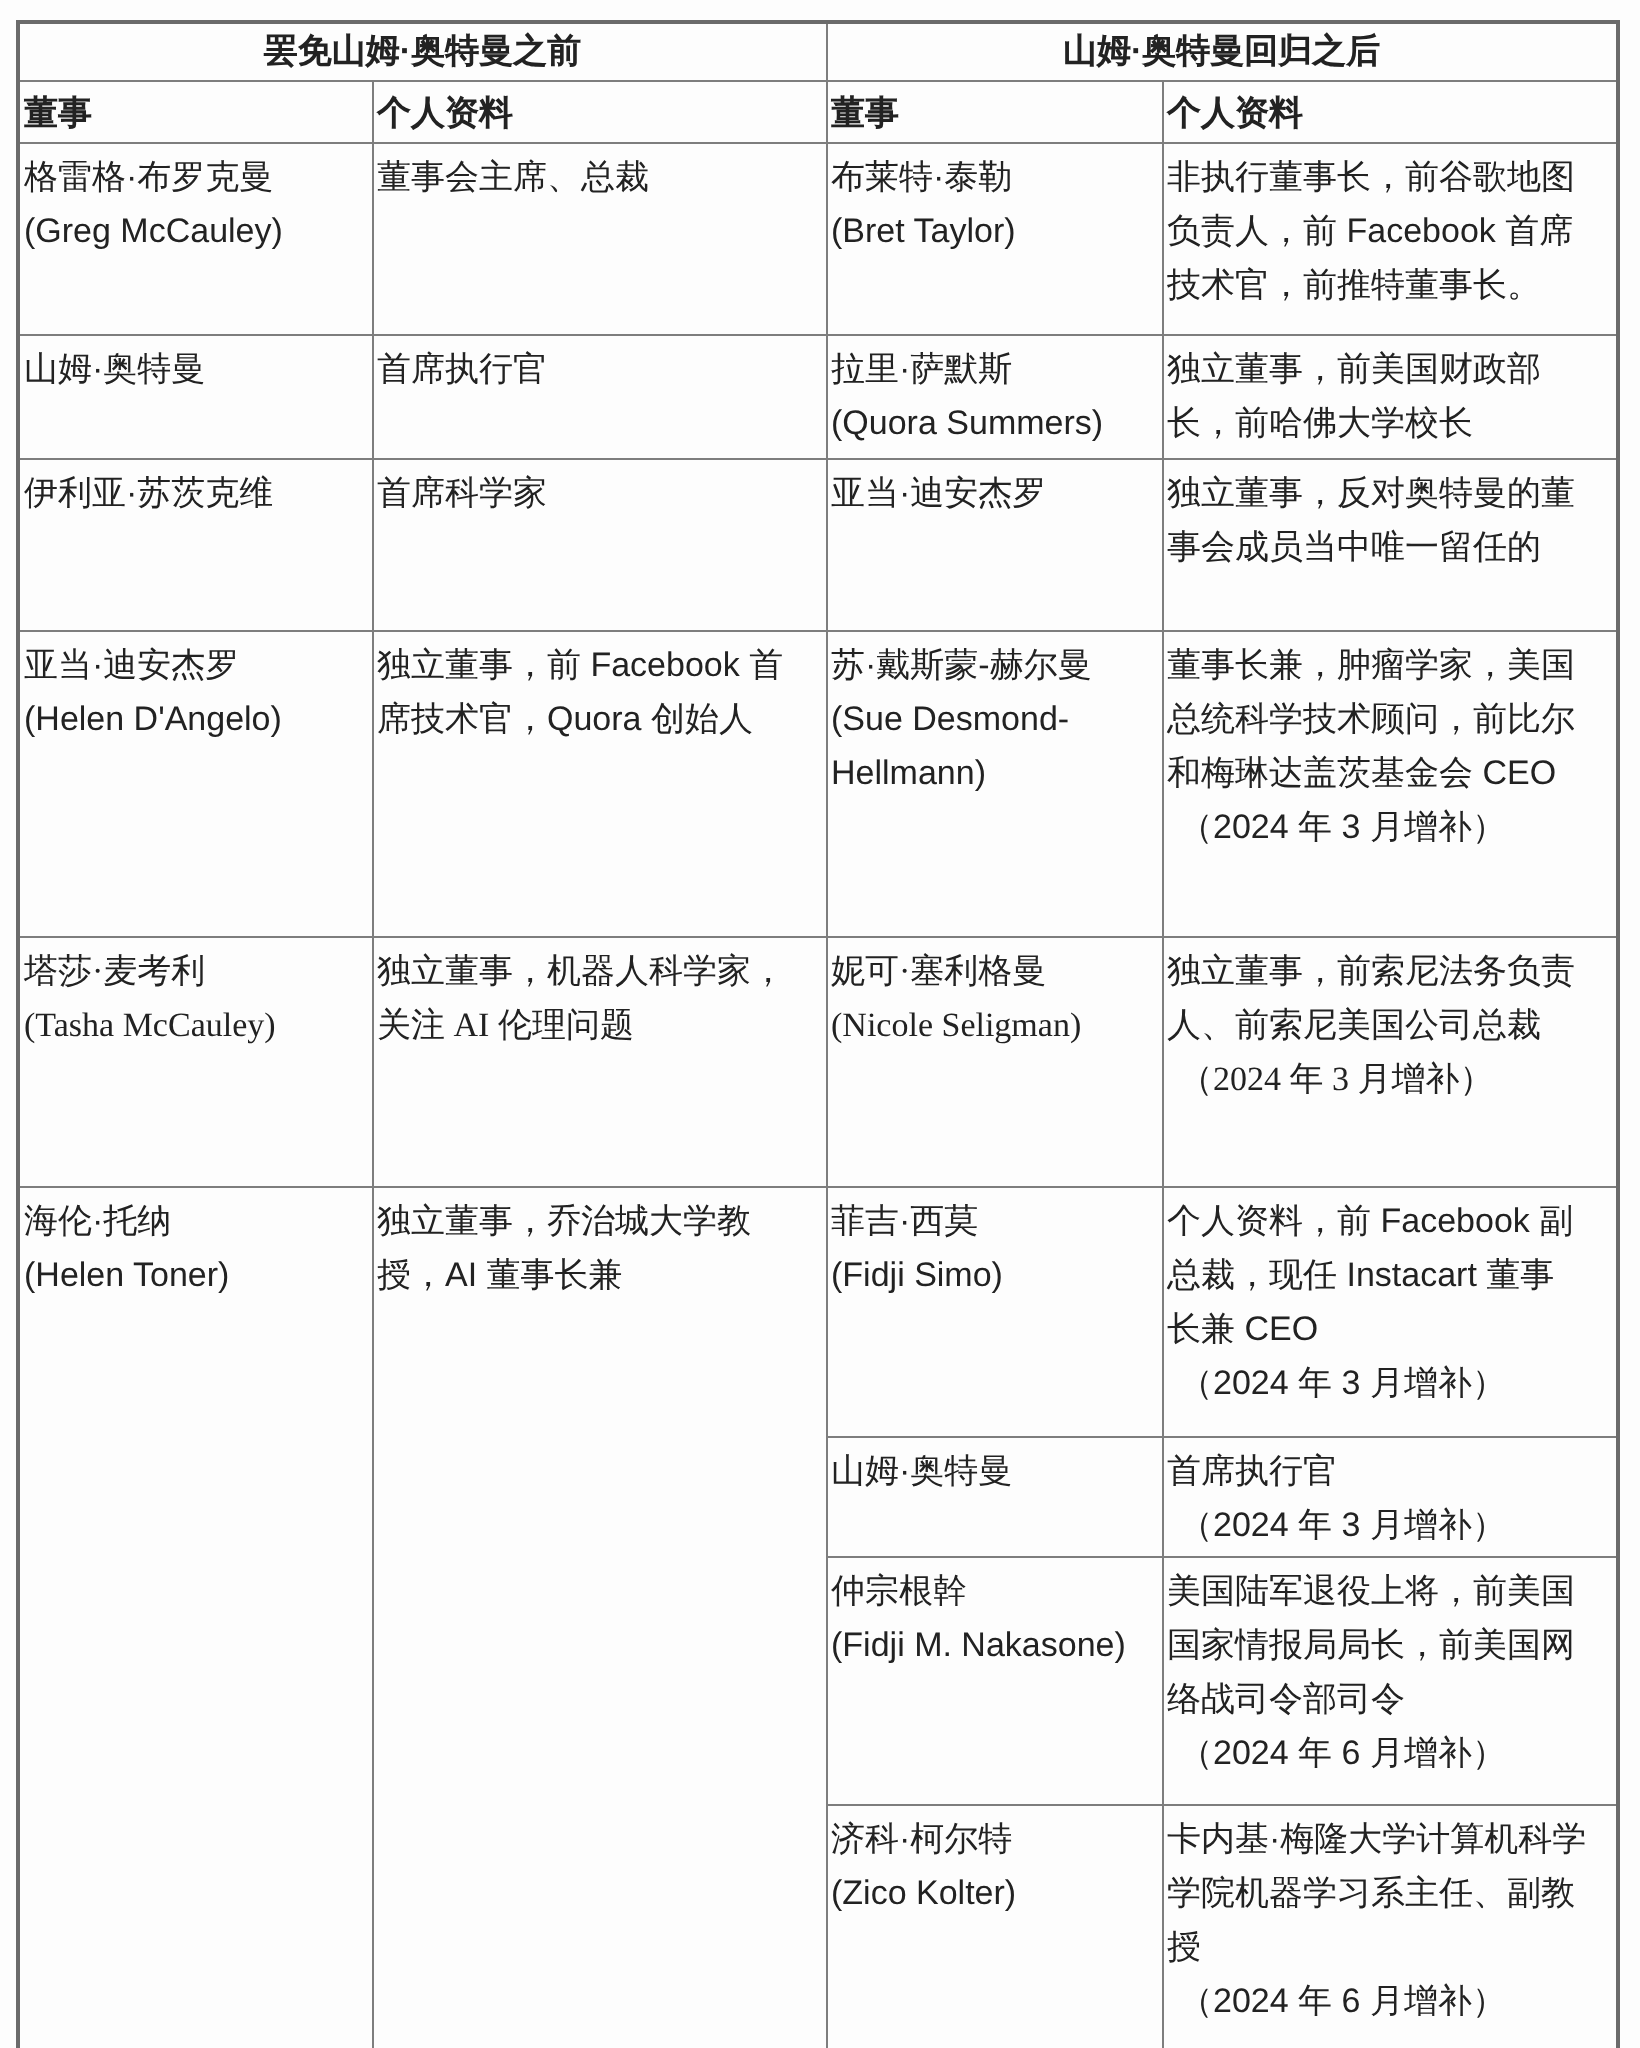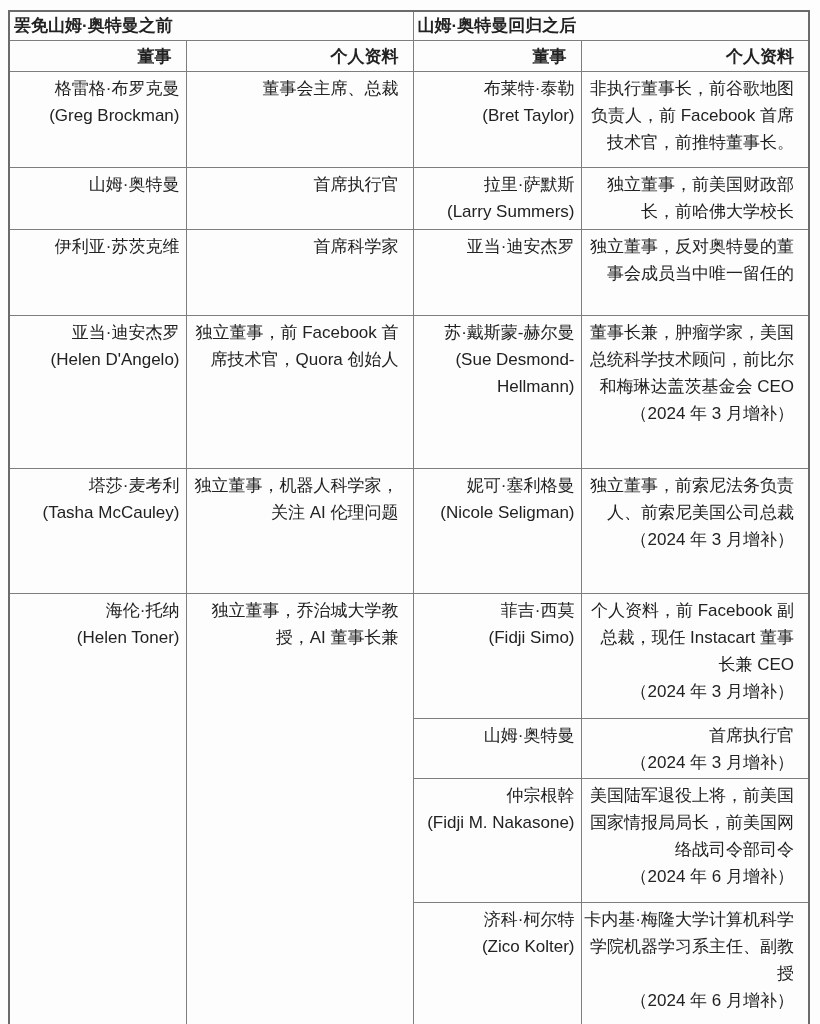--- a/index.html
+++ b/index.html
@@ -21,50 +21,50 @@
     width: 800px;
     border: 2px solid #6b6b6b;
   }
   col.c1 { width: 177px; }
   col.c2 { width: 227px; }
   col.c3 { width: 168px; }
   col.c4 { width: 228px; }
   th, td {
     border: 1.5px solid #7e7e7e;
     vertical-align: top;
-    text-align: right;
+    text-align: left;
     color: #222222;
     font-size: 17px;
     line-height: 27px;
     padding: 3px 14px 2px 2px;
     box-sizing: border-box;
     word-break: break-word;
     overflow-wrap: break-word;
   }
   th.title {
-    text-align: left;
+    text-align: center;
     font-weight: bold;
     height: 28px;
     padding: 2px 4px;
     line-height: 24px;
     font-size: 17px;
   }
   tr.colhead-row th {
     font-weight: bold;
     height: 30px;
     line-height: 25px;
   }
   td.name-cell { padding-right: 6px; }
   .latin:empty, .note:empty { display: none; }
   .note { text-indent: 6px; }
   tr.r0 { height: 96px; margin-top: 36px; }
   tr.r1 { height: 62px; }
   tr.r2 { height: 86px; }
   tr.r3 { height: 153px; }
-  tr.r4 { height: 125px; }
+  tr.r4 { height: 125px; font-family: Liberation Serif, serif; }
   tr.r5 { height: 125px; }
   tr.r6 { height: 58px; }
   tr.r7 { height: 124px; }
   tr.r8 { height: 124px; }
 </style>
 </head>
 <body>
 
 <div class="page">
   <table class="board">
@@ -83,21 +83,21 @@
         <th>董事</th>
         <th>个人资料</th>
         <th>董事</th>
         <th>个人资料</th>
       </tr>
     </thead>
     <tbody>
       <tr class="r0">
         <td class="name-cell">
           <div class="nm">格雷格·布罗克曼</div>
-          <div class="latin">(Greg Brockman)</div>
+          <div class="latin">(Greg McCauley)</div>
         </td>
         <td class="profile-cell">
           <div class="profile">董事会主席、总裁</div>
 
         </td>
         <td class="name-cell">
           <div class="nm">布莱特·泰勒</div>
           <div class="latin">(Bret Taylor)</div>
         </td>
         <td class="profile-cell">
@@ -109,21 +109,21 @@
         <td class="name-cell">
           <div class="nm">山姆·奥特曼</div>
 
         </td>
         <td class="profile-cell">
           <div class="profile">首席执行官</div>
 
         </td>
         <td class="name-cell">
           <div class="nm">拉里·萨默斯</div>
-          <div class="latin">(Larry Summers)</div>
+          <div class="latin">(Quora Summers)</div>
         </td>
         <td class="profile-cell">
           <div class="profile">独立董事，前美国财政部长，前哈佛大学校长</div>
 
         </td>
       </tr>
       <tr class="r2">
         <td class="name-cell">
           <div class="nm">伊利亚·苏茨克维</div>
 

